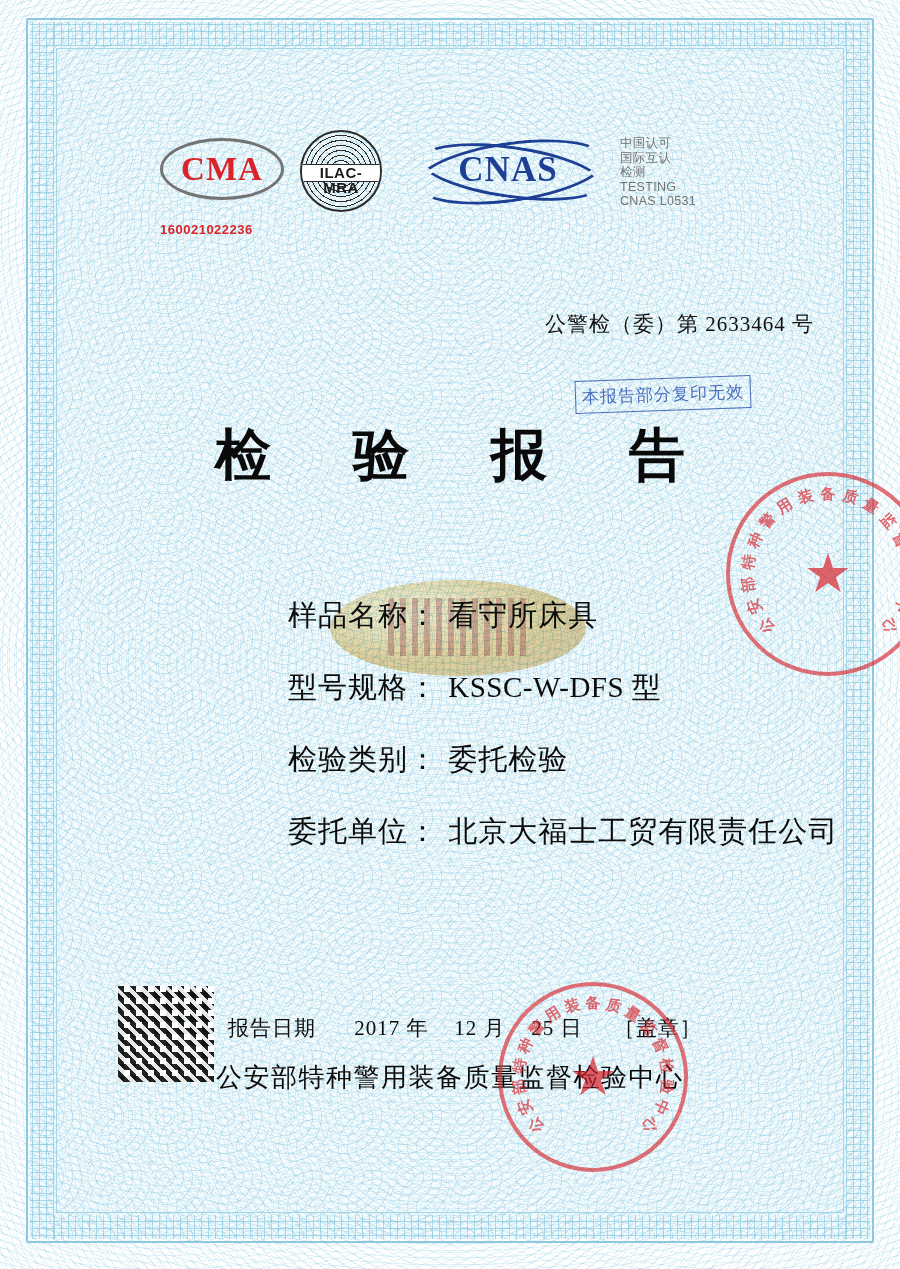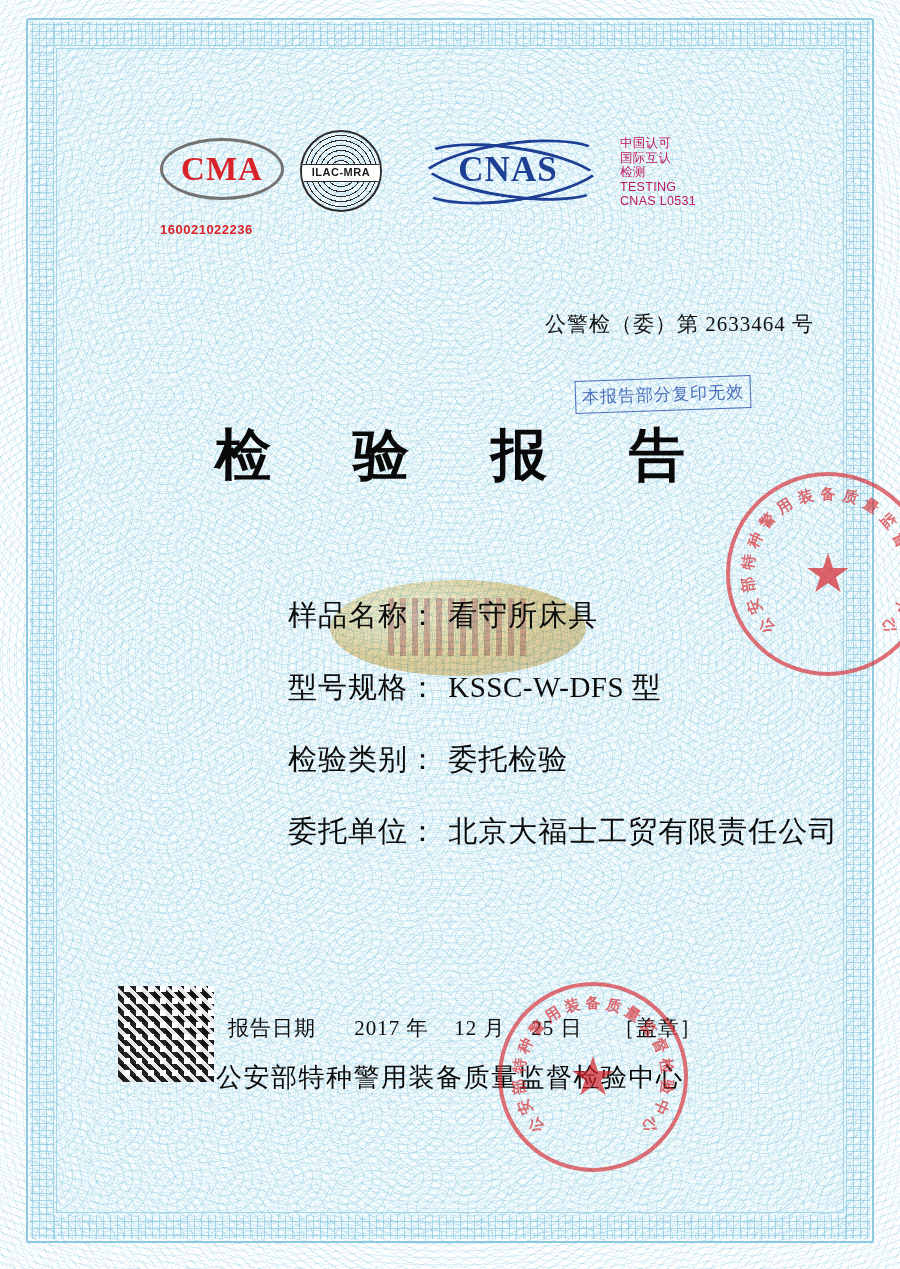--- a/index.html
+++ b/index.html
@@ -122,21 +122,21 @@
   }
   .ilac-bar {
     position: absolute;
     left: 0; right: 0; top: 32px;
     height: 16px;
     background: #ffffff;
     border-top: 1px solid #2a2a2a;
     border-bottom: 1px solid #2a2a2a;
     color: #1a1a1a;
     font-family: "Liberation Sans", sans-serif;
-    font-size: 11px;
+    font-size: 15px;
     font-weight: bold;
     text-align: center;
     line-height: 15px;
     letter-spacing: 0.5px;
   }
 
   .cnas-block { position: absolute; left: 275px; top: 8px; width: 190px; }
   .cnas-mark {
     position: relative;
     width: 186px; height: 66px;
@@ -169,21 +169,21 @@
     font-family: "Liberation Serif", serif;
     font-weight: bold;
     font-size: 35px;
     letter-spacing: 1px;
   }
   .cnas-caption {
     position: absolute;
     left: 480px;
     top: 8px;
     width: 150px;
-    color: #be185d;
+    color: #737373;
     font-family: "Liberation Sans", sans-serif;
     font-size: 12.5px;
     line-height: 14.5px;
     letter-spacing: 0.3px;
   }
 
   
   .report-no {
     position: absolute;
     right: 86px;

